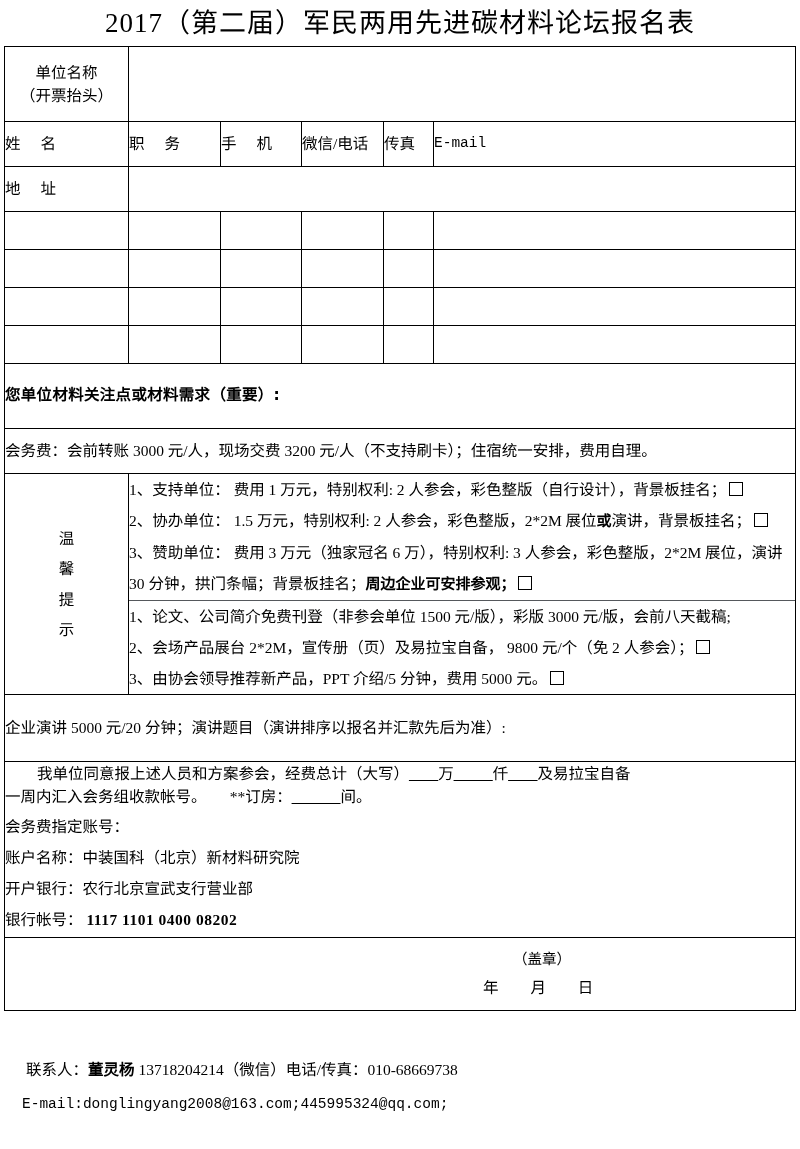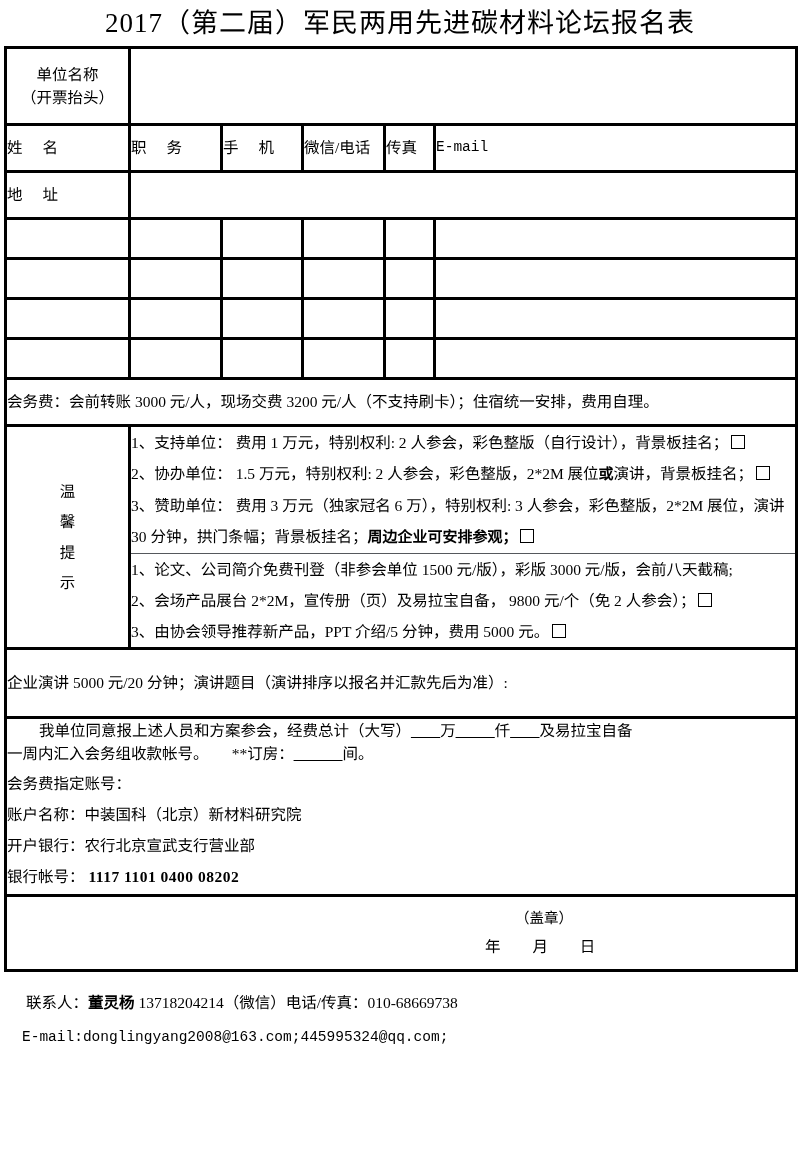--- a/index.html
+++ b/index.html
@@ -39,21 +39,21 @@
 
   
   .form-table {
     border-collapse: collapse;
     table-layout: fixed;
     width: 791px;
     margin-left: 4px;
     margin-top: 2px;
   }
   .form-table td {
-    border: 3px solid #000000;
+    border: 1px solid #000000;
     vertical-align: middle;
     padding: 0;
     font-size: 15.5px;
     line-height: 1.5;
   }
 
   .cell-label {
     text-align: center;
     font-size: 15.5px;
     line-height: 30px;
@@ -188,20 +188,21 @@
   .seal-line2 {
     padding-left: 478px;
     line-height: 30px;
     letter-spacing: 14px;
   }
 
   
   .footer {
     margin-left: 4px;
     padding-top: 14px;
+    margin-top: 28px;
   }
   .footer-line {
     font-size: 15.5px;
     line-height: 34px;
     padding-left: 22px;
     white-space: nowrap;
   }
   .footer-line.mono {
     font-family: "Liberation Mono", "DejaVu Sans Mono", monospace;
     font-size: 14.5px;
@@ -275,20 +276,25 @@
     </tr>
     <tr class="empty-row">
       <td></td>
       <td></td>
       <td></td>
       <td></td>
       <td></td>
       <td></td>
     </tr>
 
+    <tr>
+      <td colspan="6" class="needs-cell">
+        <div class="needs-title">您单位材料关注点或材料需求（重要）:</div>
+      </td>
+    </tr>
 
     <tr>
       <td colspan="6" class="fee-cell">会务费：会前转账 3000 元/人，现场交费 3200 元/人（不支持刷卡）；住宿统一安排，费用自理。</td>
     </tr>
 
     <tr>
       <td class="vert-label">
         <span>温</span>
         <span>馨</span>
         <span>提</span>

